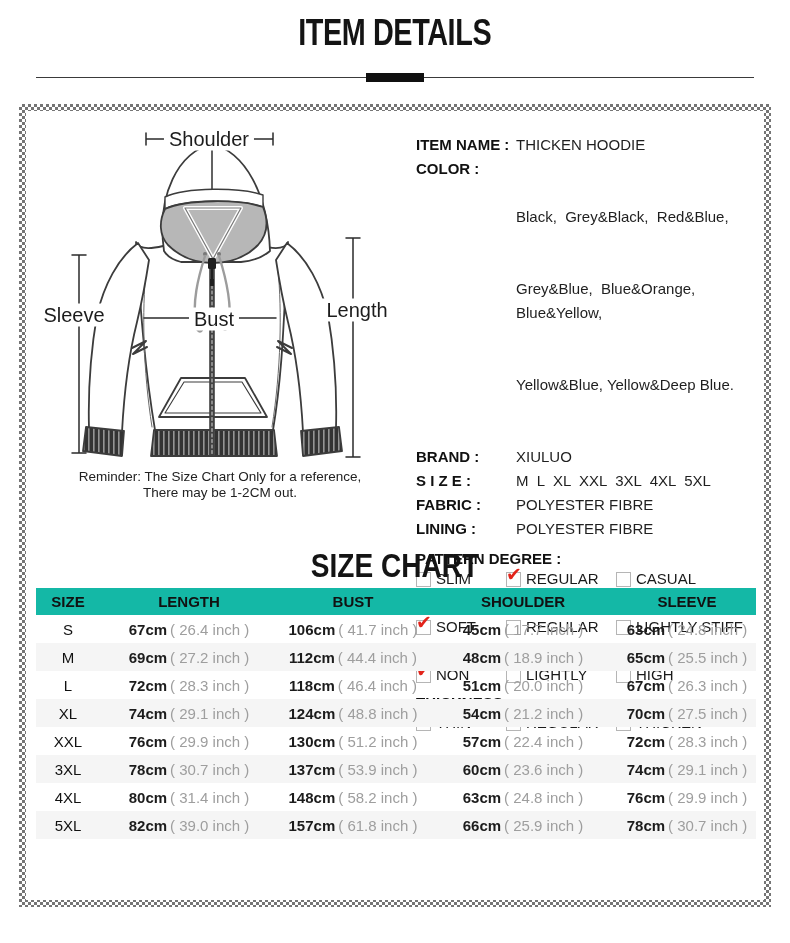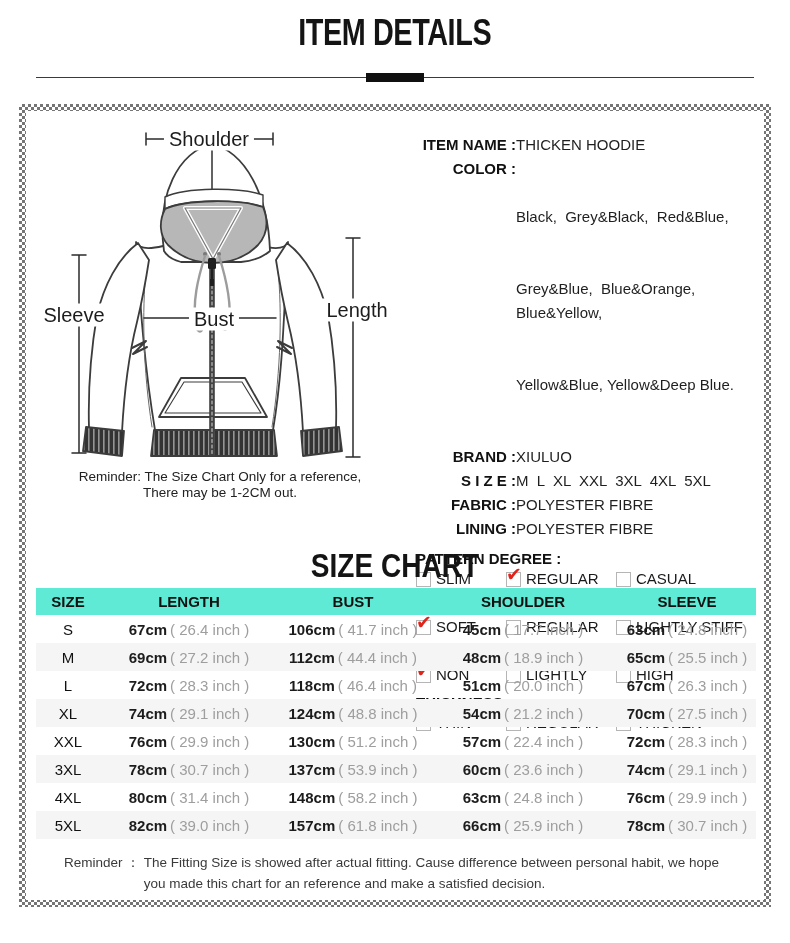--- a/index.html
+++ b/index.html
@@ -20,42 +20,42 @@
   
   .hoodie-svg{position:absolute;left:0;top:19px;width:380px;height:340px;}
   .mlabel{position:absolute;transform:translate(-50%,-50%);background:#fff;padding:0 5px;
     font-size:20px;color:#1c1c1c;white-space:nowrap;}
   .diagram-reminder{position:absolute;left:0;top:358px;width:388px;text-align:center;
     font-size:13.5px;line-height:16px;color:#222;}
 
   
   .details{position:absolute;left:390px;top:22px;width:348px;font-size:15px;}
   .field{display:flex;line-height:24px;}
-  .field .lbl{width:100px;flex:none;font-weight:bold;white-space:pre;color:#111;text-align:right;}
+  .field .lbl{width:100px;flex:none;font-weight:bold;white-space:pre;color:#111;}
   .field .val,.field .val-lines{white-space:pre-wrap;color:#1f1f1f;}
   .val-lines div{line-height:24px;}
   .group{margin-top:8px;}
   .group:first-of-type{margin-top:5px;}
   .group-title{font-weight:bold;line-height:20px;height:20px;color:#111;}
   .opts{display:flex;align-items:flex-end;height:20px;line-height:20px;}
   .opt{display:flex;align-items:center;}
   .opt:nth-child(1){width:90px;}
   .opt:nth-child(2){width:110px;}
   .opt:nth-child(3){flex:1;}
   .cb{width:13px;height:13px;border:1px solid #b5b5b5;background:#fefefe;margin-right:5px;position:relative;flex:none;}
   .mark{display:none;position:absolute;left:-1px;top:-9px;font-size:19px;font-weight:bold;
     font-family:"DejaVu Sans",sans-serif;color:#e2231a;}
   .opt.checked .mark{display:block;}
 
   
   .sc-title{position:absolute;top:424px;left:0;width:738px;text-align:center;
     font-size:33px;font-weight:bold;color:#141414;margin-top:12px;}
   .sc-title .squeeze{display:inline-block;transform:scaleX(.85);transform-origin:center;white-space:nowrap;}
   table.sc{position:absolute;left:10px;top:477px;width:720px;border-collapse:collapse;table-layout:fixed;}
-  table.sc th{height:25px;background:#5eead4;font-size:15px;font-weight:bold;color:#111;text-align:center;white-space:nowrap;}
+  table.sc th{height:25px;background:#14b8a6;font-size:15px;font-weight:bold;color:#111;text-align:center;white-space:nowrap;}
   table.sc td{height:26px;font-size:15px;text-align:center;vertical-align:middle;white-space:nowrap;}
   table.sc tbody tr:nth-child(even){background:#f5f5f5;}
   td .cm{color:#1c1c1c;font-weight:bold;}
   td .in{color:#9e9e9e;margin-left:3px;}
   .c-size{color:#111;}
 
   .sc-footer{position:absolute;left:38px;top:741px;width:690px;display:flex;
     font-size:13.5px;color:#3a3a3a;}
   .sc-footer .flbl{white-space:pre;margin-right:4px;line-height:21px;}
   .sc-footer .ftxt div{line-height:21px;}
@@ -320,22 +320,15 @@
           <tr>
         <td class="c-size">5XL</td>
         <td class="c-measure"><span class="cm">82cm</span><span class="in">( 39.0 inch )</span></td>
         <td class="c-measure"><span class="cm">157cm</span><span class="in">( 61.8 inch )</span></td>
         <td class="c-measure"><span class="cm">66cm</span><span class="in">( 25.9 inch )</span></td>
         <td class="c-measure"><span class="cm">78cm</span><span class="in">( 30.7 inch )</span></td>
       </tr>
         </tbody>
     </table>
 
-    <div class="sc-footer">
-      <span class="flbl">Reminder ：</span>
-      <span class="ftxt">
-        <div>The Fitting Size is showed after actual fitting. Cause difference between personal habit, we hope</div>
-        <div>you made this chart for an reference and make a satisfied decision.</div>
-      </span>
-    </div>
 
   </div>
 </div>
 
 </body></html>

